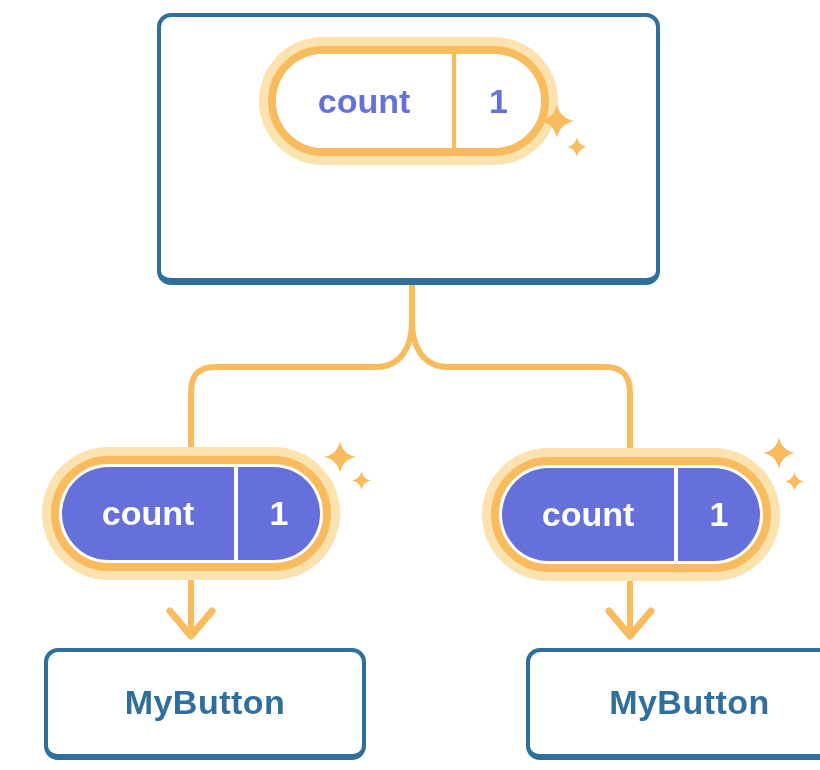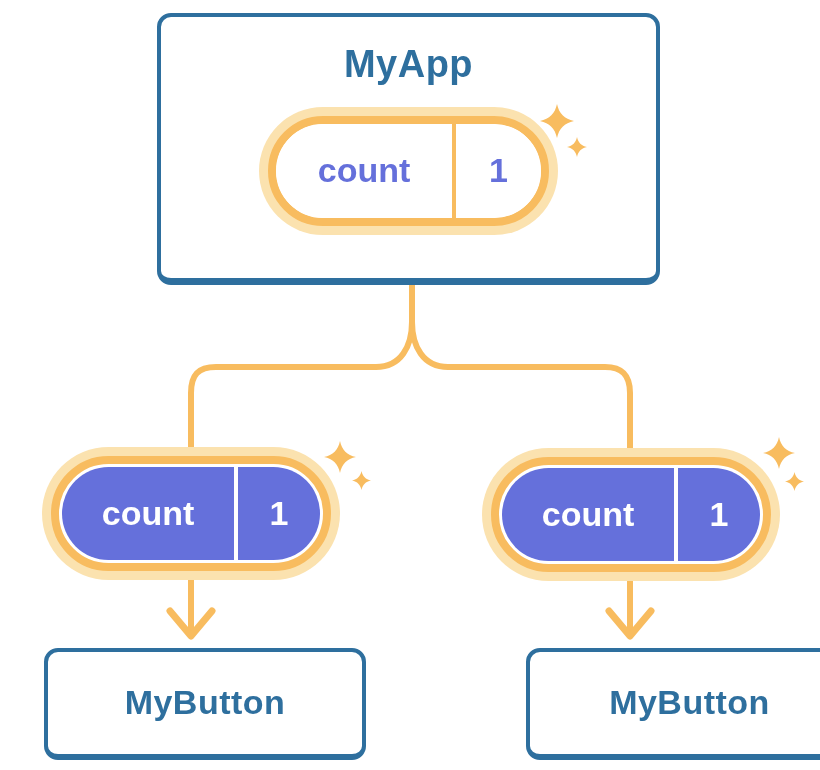--- a/index.html
+++ b/index.html
@@ -93,21 +93,20 @@
 <div class="canvas">
 
   <svg class="connectors" width="820" height="770" viewBox="0 0 820 770">
     <path class="branch" d="M412 284 L412 322 C412 346 401 367 376 367 L216 367 C198 367 191 375 191 393 L191 632"></path>
     <path class="branch" d="M412 284 L412 322 C412 346 423 367 448 367 L605 367 C622 367 630 375 630 393 L630 632"></path>
     <path class="arrowhead" d="M170 611 L191 636 L212 611"></path>
     <path class="arrowhead" d="M609 611 L630 636 L651 611"></path>
   </svg>
 
   <section class="card root-card">
-    <h2 class="card-title">MyApp</h2>
     <div class="pill pill-light">
       <div class="ring">
         <div class="inner">
           <span class="sec sec-label">count</span>
           <span class="sec-divider"></span>
           <span class="sec sec-value">1</span>
         </div>
       </div>
     </div>
   </section>

